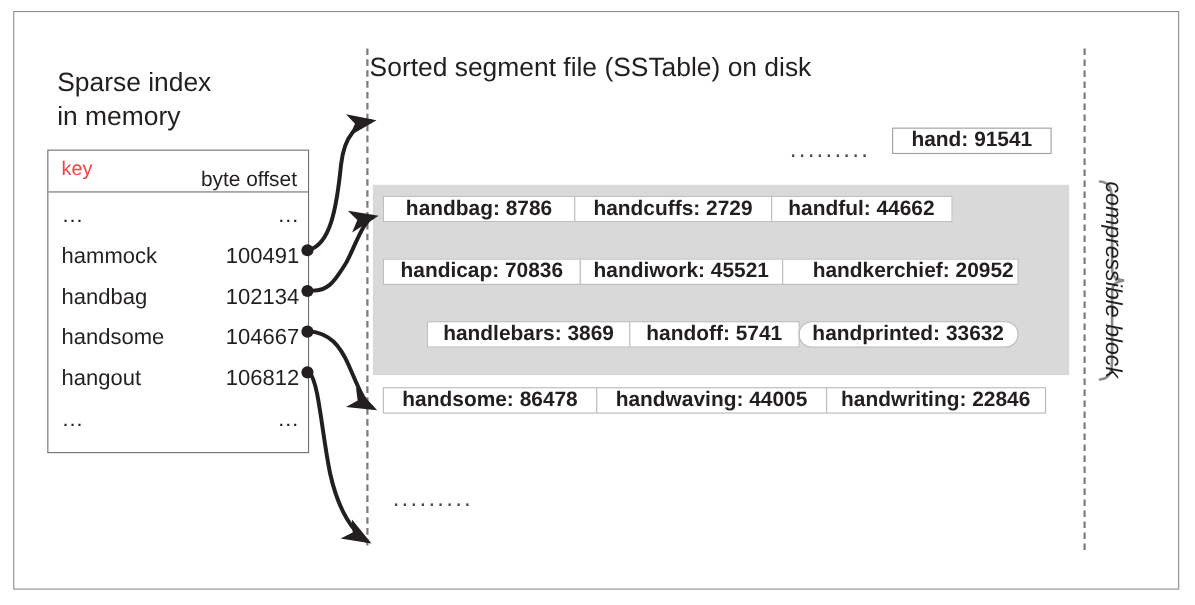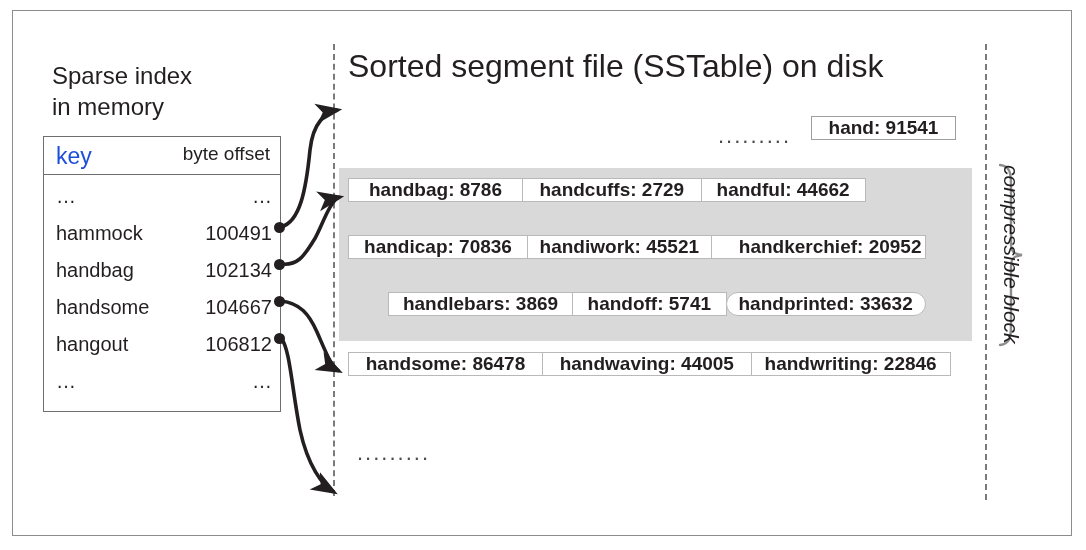--- a/index.html
+++ b/index.html
@@ -57,27 +57,27 @@
   .index-head {
     position: relative;
     height: 38px;
     border-bottom: 1.5px solid #6e6e6e;
     box-sizing: border-box;
   }
   .index-head .h-key {
     position: absolute;
     left: 12px;
     top: 6px;
-    font-size: 23px;
-    color: #1d4ed8;
+    font-size: 18px;
+    color: #ef4444;
   }
   .index-head .h-off {
     position: absolute;
     right: 10px;
-    top: 6px;
+    top: 16px;
     font-size: 19px;
     color: #231f20;
   }
   .index-body {
     position: relative;
     padding-top: 7px;
   }
   .index-row {
     position: relative;
     height: 37px;
@@ -109,23 +109,23 @@
   
   .dash-line {
     position: absolute;
     border-left: 2px dashed #7b7b7b;
     width: 0;
   }
 
   
   .right-title {
     position: absolute;
-    left: 348px;
+    left: 336px;
     top: 48px;
-    font-size: 32px;
+    font-size: 24px;
     color: #231f20;
     white-space: nowrap;
   }
 
   .ellipsis-dots {
     position: absolute;
     font-size: 22px;
     letter-spacing: 2px;
     color: #4a4a4a;
   }

